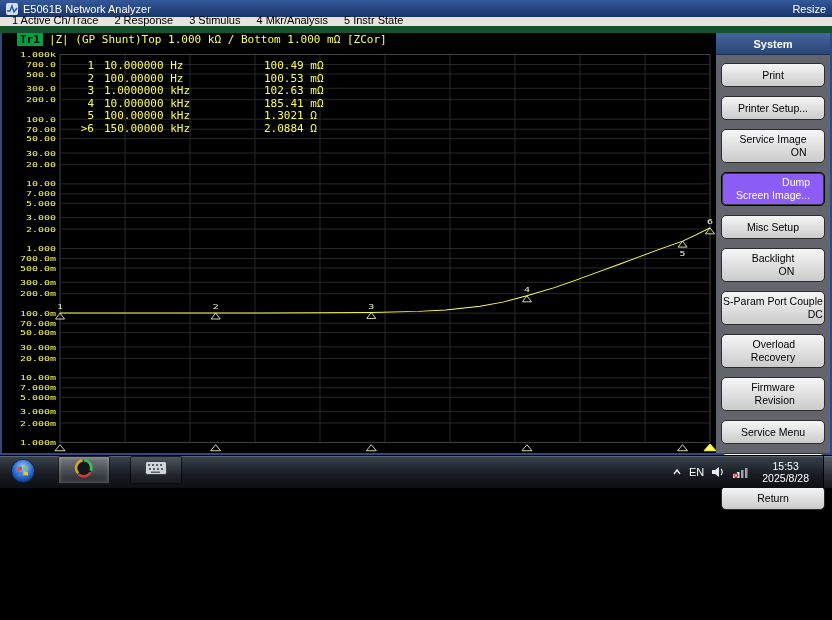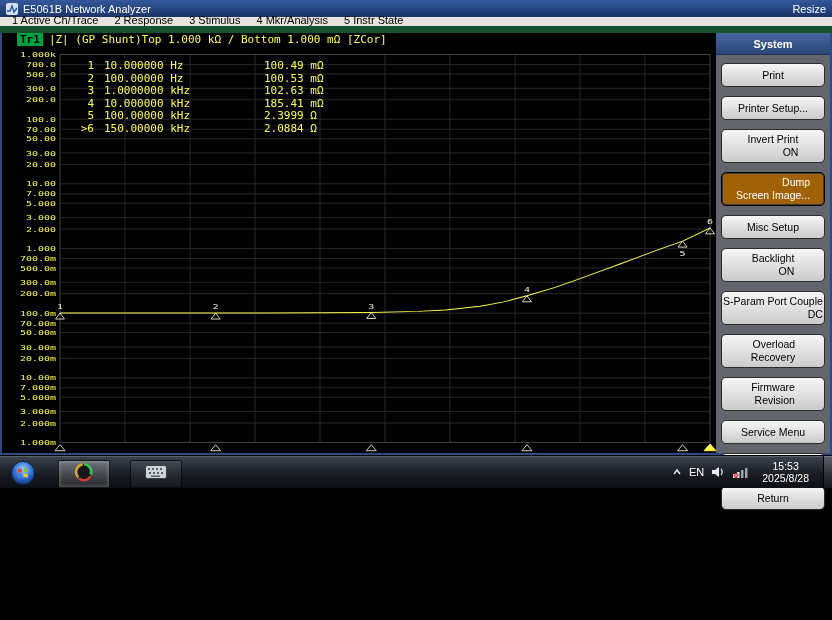--- a/index.html
+++ b/index.html
@@ -27,24 +27,24 @@
   .graph svg{position:absolute;left:0;top:0;width:100%;height:100%}
   .marker-table{position:absolute;left:70px;top:10px;font-family:"DejaVu Sans Mono",monospace;font-size:11px;line-height:12.5px;color:#ffff4d;display:grid;grid-template-columns:22px 150px auto;column-gap:10px;pointer-events:none}
   .mt-num{text-align:right;white-space:pre}
   .mt-cell{white-space:pre}
 
   
   .sidebar{width:114px;background:#62666c;display:flex;flex-direction:column}
   .sb-header{flex:0 0 22px;background:linear-gradient(#46659f,#2a4677);color:#fff;font-size:11px;font-weight:bold;display:flex;align-items:center;justify-content:center;border-bottom:1px solid #1d2f52}
   .sb-buttons{display:flex;flex-direction:column;gap:9px;padding:8px 5px}
   .sb-btn{background:linear-gradient(#f6f6f6,#cbcbcb);border:1px solid #2c2c2c;border-radius:5px;min-height:24px;display:flex;align-items:center;justify-content:center;text-align:right;font-size:10.5px;color:#000;white-space:pre-line;line-height:13px;padding:3px 1px;cursor:pointer}
-  .sb-btn.active{background:#a16207;color:#fff;border-color:#000;box-shadow:inset 0 0 0 1px #3a3a3a}
-
-  
-  .taskbar{flex:0 0 33px;height:33px;background:linear-gradient(#3a424d,#171b21 60%,#0c0f13);display:flex;align-items:flex-end;padding-left:8px;gap:20px;border-top:1px solid #000;box-shadow:inset 0 1px 0 rgba(255,255,255,.18)}
+  .sb-btn.active{background:#8b5cf6;color:#fff;border-color:#000;box-shadow:inset 0 0 0 1px #3a3a3a}
+
+  
+  .taskbar{flex:0 0 33px;height:33px;background:linear-gradient(#3a424d,#171b21 60%,#0c0f13);display:flex;align-items:flex-start;padding-left:8px;gap:20px;border-top:1px solid #000;box-shadow:inset 0 1px 0 rgba(255,255,255,.18)}
   .start-orb{width:30px;height:30px;display:flex;align-items:center;justify-content:center;cursor:pointer}
   .task-btn{width:52px;height:28px;border:1px solid rgba(0,0,0,.7);border-radius:2px;background:linear-gradient(rgba(255,255,255,.10),rgba(255,255,255,.03));display:flex;align-items:center;justify-content:center;cursor:pointer}
   .task-btn.active{background:linear-gradient(rgba(255,255,255,.30),rgba(255,255,255,.10));box-shadow:inset 0 0 4px rgba(255,255,255,.35)}
   .tray{margin-left:auto;display:flex;align-items:center;gap:7px;color:#fff;font-size:11px;height:100%;padding-right:0}
   .tray-icon{display:flex;align-items:center;justify-content:center;cursor:pointer}
   .lang{cursor:pointer}
   .clock{text-align:center;font-size:10.5px;line-height:12px;padding:0 7px;cursor:default;color:#fff}
   .show-desktop{width:9px;height:100%;border-left:1px solid #000;background:linear-gradient(rgba(255,255,255,.16),rgba(255,255,255,.04));cursor:pointer}
 </style>
 </head>
@@ -185,34 +185,34 @@
           <span class="mt-cell">100.00000 Hz</span>
           <span class="mt-cell">100.53 mΩ</span>
           <span class="mt-num">3</span>
           <span class="mt-cell">1.0000000 kHz</span>
           <span class="mt-cell">102.63 mΩ</span>
           <span class="mt-num">4</span>
           <span class="mt-cell">10.000000 kHz</span>
           <span class="mt-cell">185.41 mΩ</span>
           <span class="mt-num">5</span>
           <span class="mt-cell">100.00000 kHz</span>
-          <span class="mt-cell">2.3999 Ω</span>
+          <span class="mt-cell">1.3021 Ω</span>
           <span class="mt-num">&gt;6</span>
           <span class="mt-cell">150.00000 kHz</span>
           <span class="mt-cell">2.0884 Ω</span>
         </div>
       </div>
     </div>
 
     <div class="sidebar">
       <div class="sb-header">System</div>
       <div class="sb-buttons">
         <div class="sb-btn">Print</div>
         <div class="sb-btn">Printer Setup...</div>
-        <div class="sb-btn">Invert Print
+        <div class="sb-btn">Service Image
 ON</div>
         <div class="sb-btn active">Dump
 Screen Image...</div>
         <div class="sb-btn">Misc Setup</div>
         <div class="sb-btn">Backlight
 ON</div>
         <div class="sb-btn">S-Param Port Couple
 DC</div>
         <div class="sb-btn">Overload
 Recovery</div>

